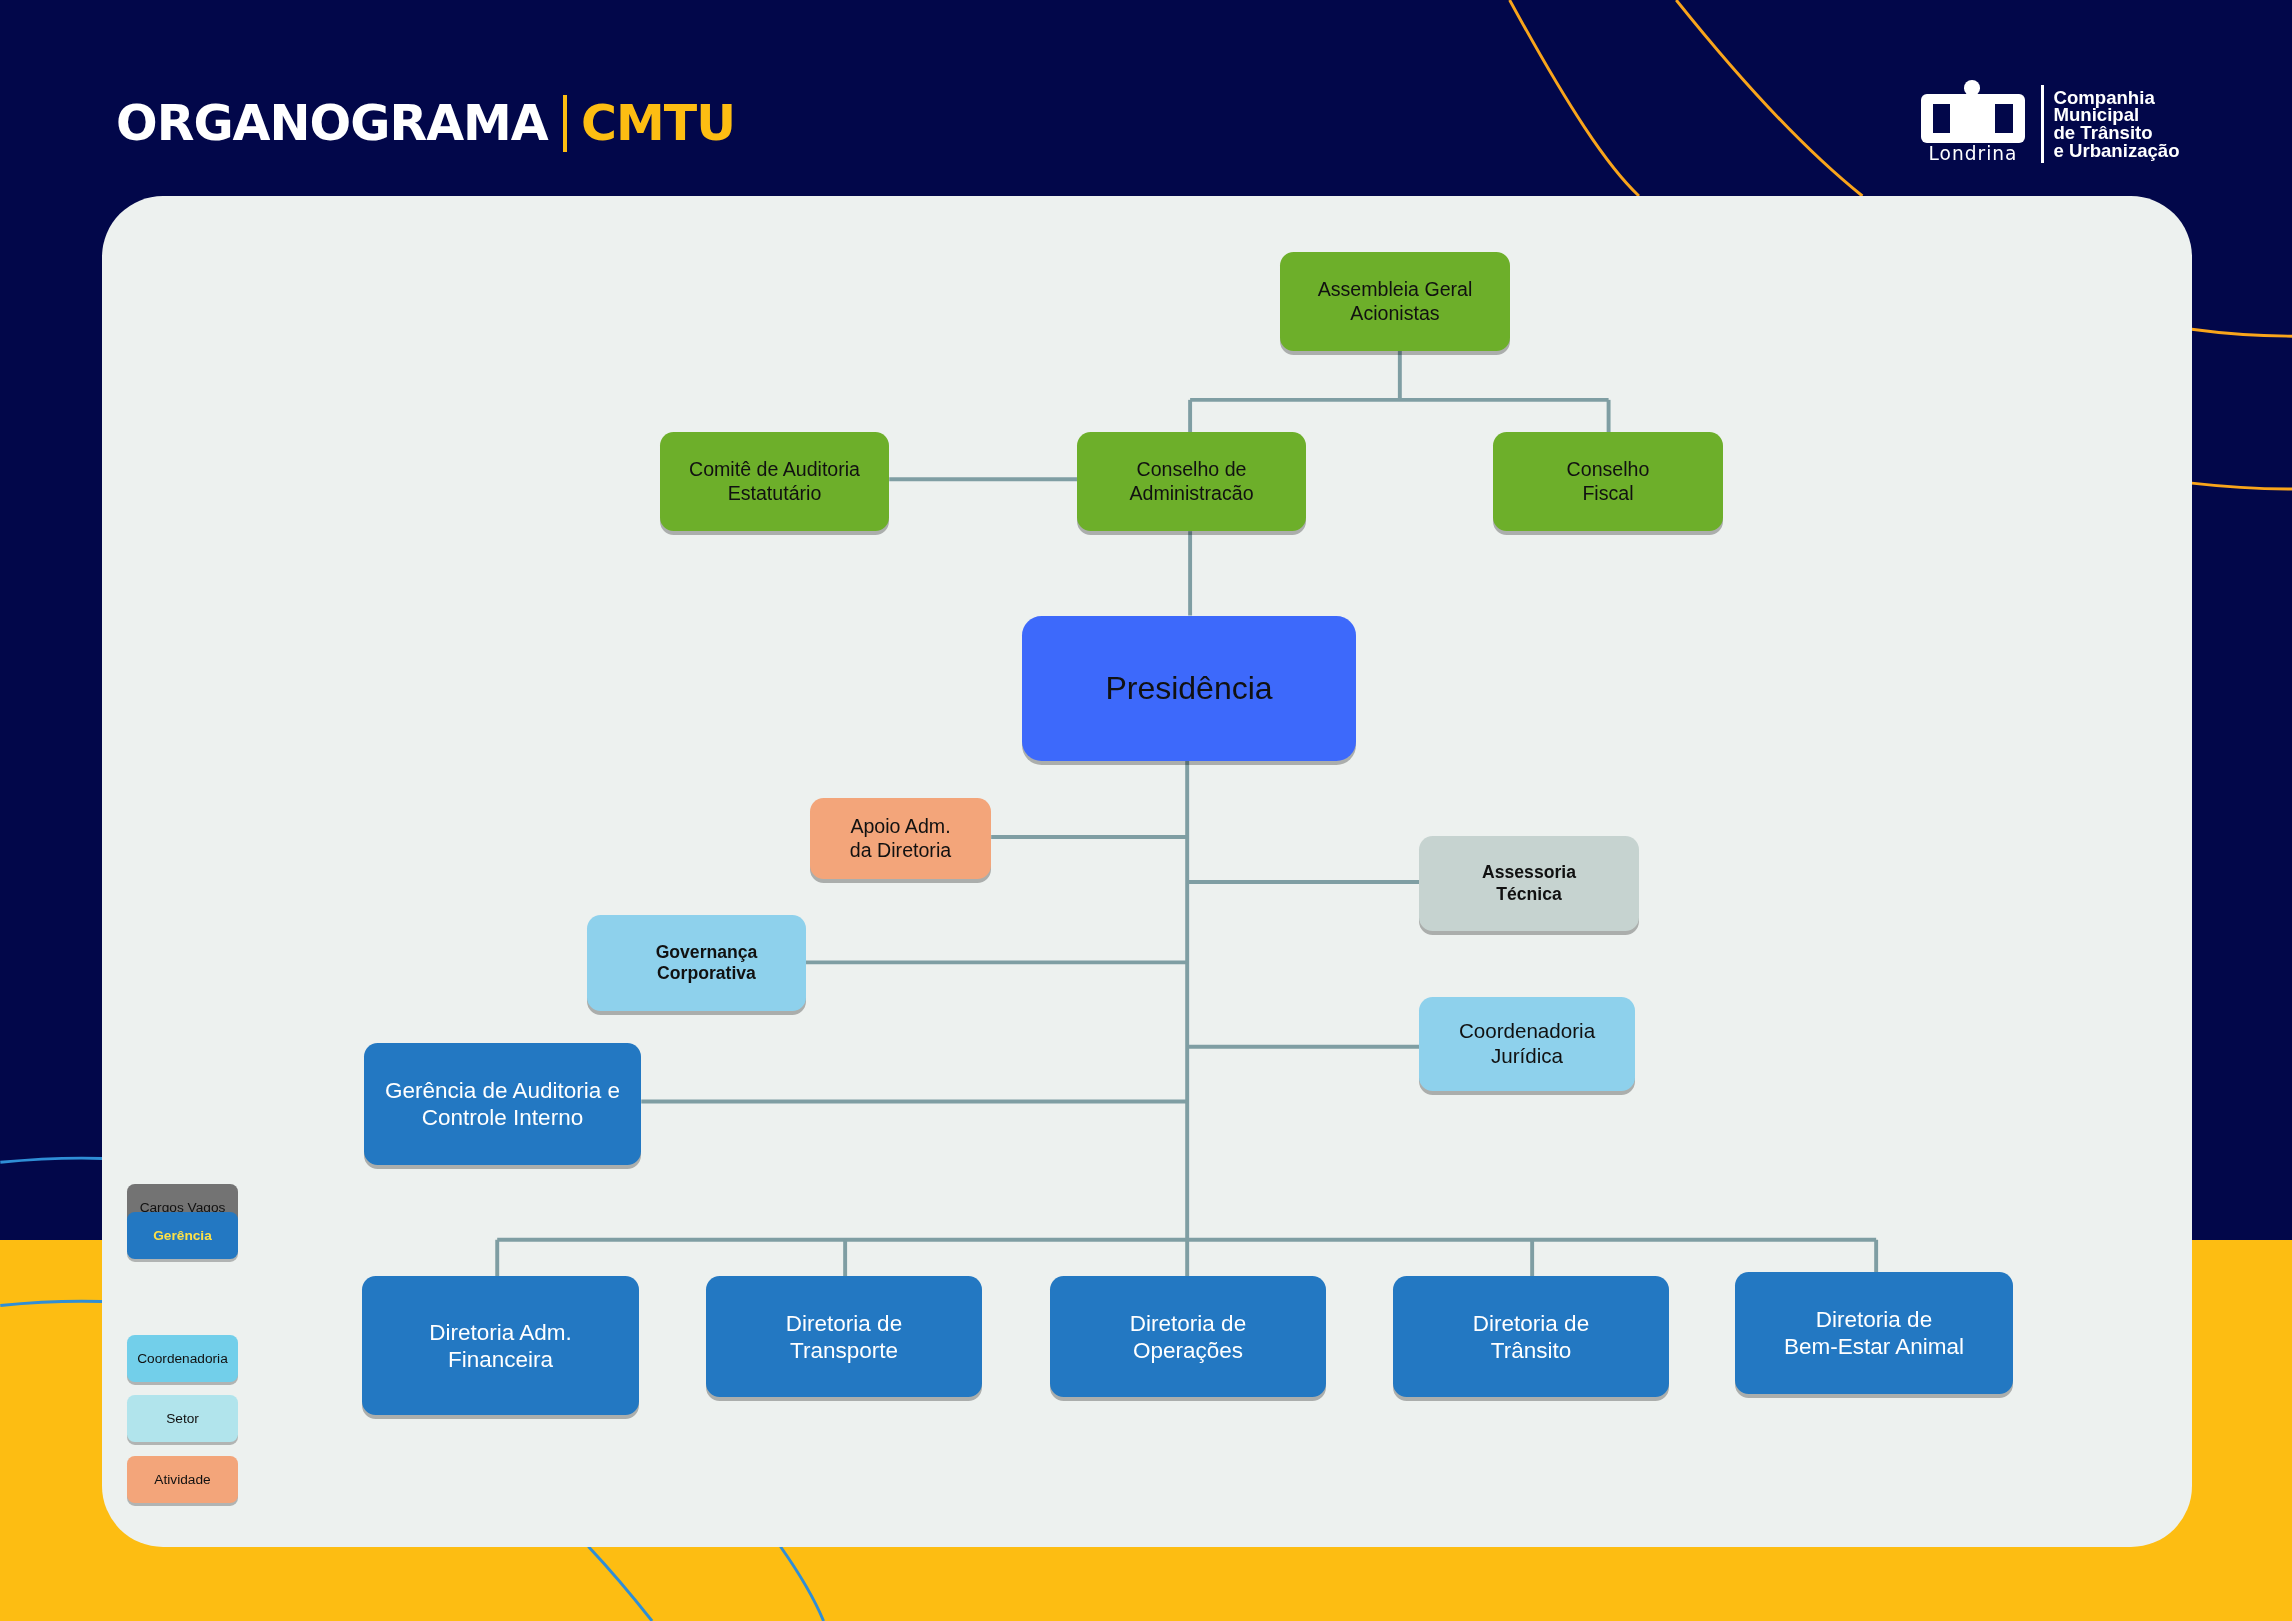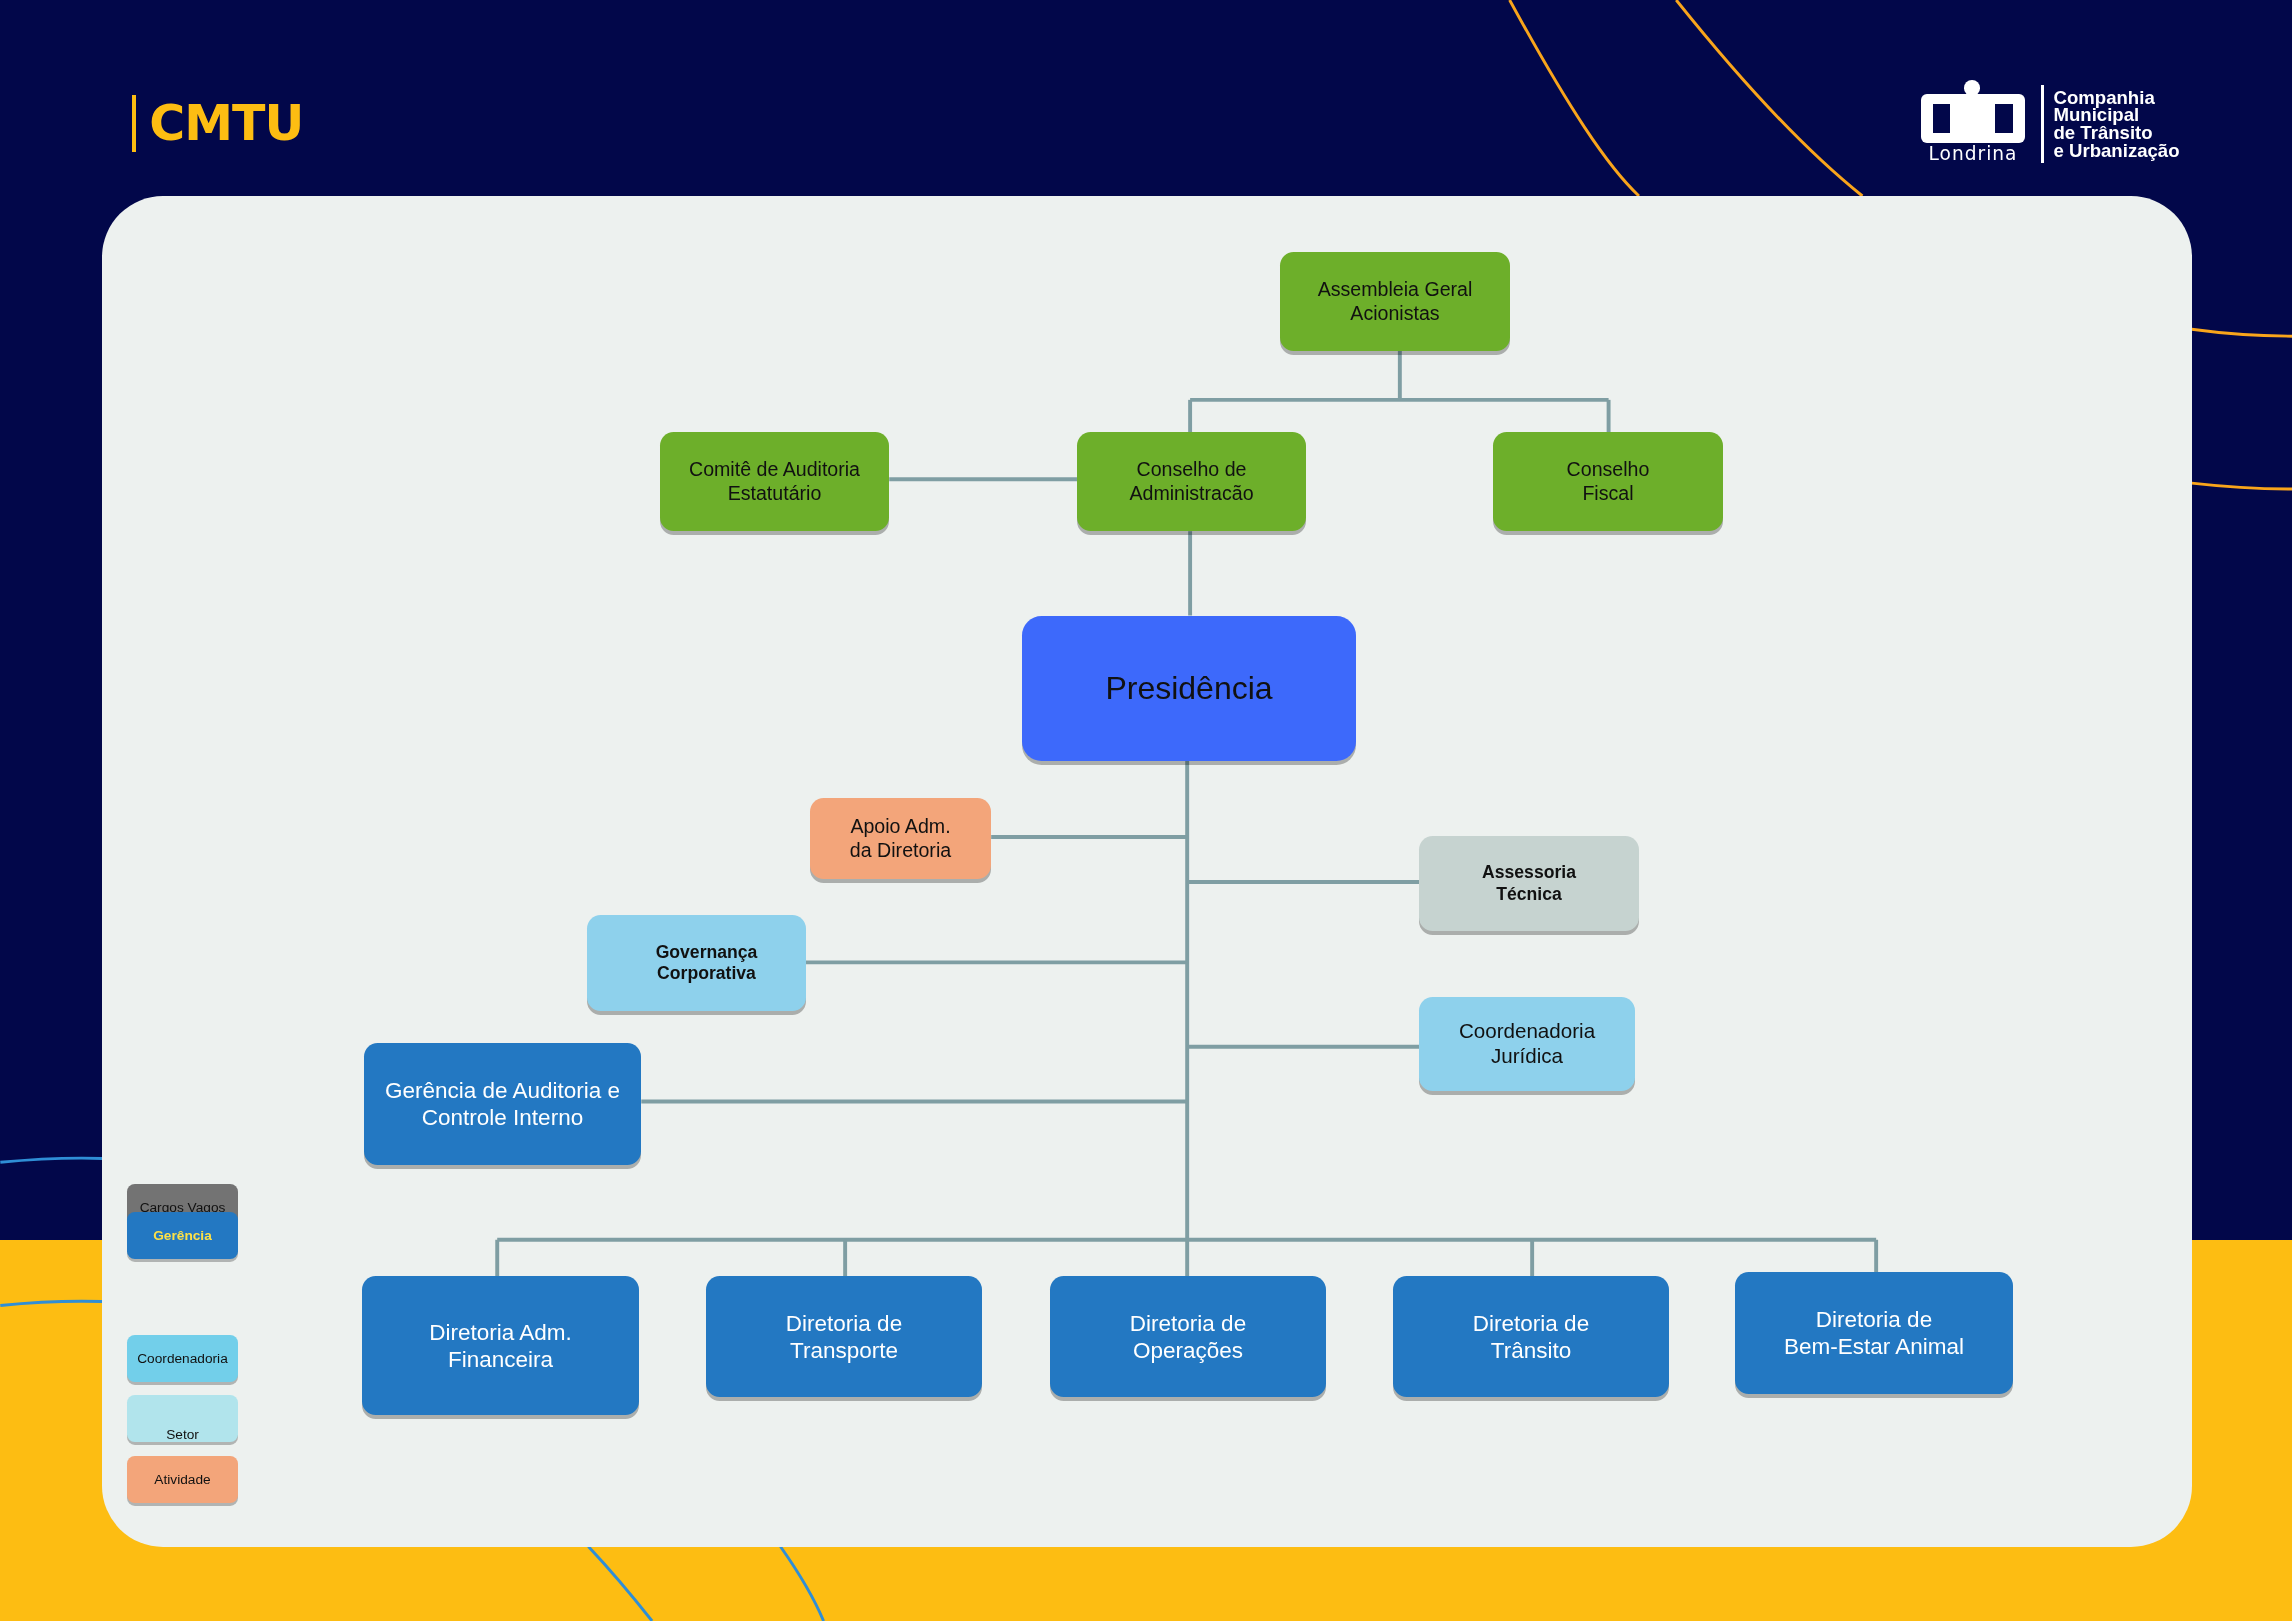--- a/index.html
+++ b/index.html
@@ -64,20 +64,21 @@
   <path d="M1710 0 C1790 100 1850 160 1900 200" stroke="#f9a51b" stroke-width="3" fill="none"></path>
   <path d="M2236 336 C2280 342 2310 343 2339 343" stroke="#f9a51b" stroke-width="3" fill="none"></path>
   <path d="M2236 493 C2280 498 2310 499 2339 499" stroke="#f9a51b" stroke-width="3" fill="none"></path>
   <path d="M0 1186 C40 1182 70 1181 104 1182" stroke="#2f8ed6" stroke-width="3" fill="none"></path>
   <path d="M0 1332 C40 1328 70 1327 104 1328" stroke="#2f8ed6" stroke-width="3" fill="none"></path>
   <path d="M600 1578 C630 1610 650 1635 665 1654" stroke="#2f8ed6" stroke-width="3" fill="none"></path>
   <path d="M796 1578 C815 1605 830 1630 840 1654" stroke="#2f8ed6" stroke-width="3" fill="none"></path>
 </svg>
 
 <div class="title">
+  <span class="t1">ORGANOGRAMA</span>
   <span class="sep"></span>
   <span class="t2">CMTU</span>
 </div>
 
 <div class="logo">
   <div class="mark">
     <div class="dot"></div>
       <div class="block"></div>
       <div class="hole1"></div>
       <div class="hole2"></div>
@@ -183,20 +184,20 @@
 <div>
   <div class="legend-item" style="top:1184px;background:#737373;color:#111;box-shadow:0 2.9px 0 rgba(120,170,180,0.5);">
     <span>Cargos Vagos</span>
   </div>
   <div class="legend-item" style="top:1212px;background:#2378c2;color:#fde047;font-weight:bold;">
     <span>Gerência</span>
   </div>
   <div class="legend-item" style="top:1335px;background:#72cfea;color:#111;">
     <span>Coordenadoria</span>
   </div>
-  <div class="legend-item" style="top:1395px;background:#b1e4ec;color:#111;align-items:flex-end;">
+  <div class="legend-item" style="top:1395px;background:#b1e4ec;color:#111;">
     <span>Setor</span>
   </div>
   <div class="legend-item" style="top:1456px;background:#f3a57a;color:#111;">
     <span>Atividade</span>
   </div>
 </div>
 
 
 </body></html>

